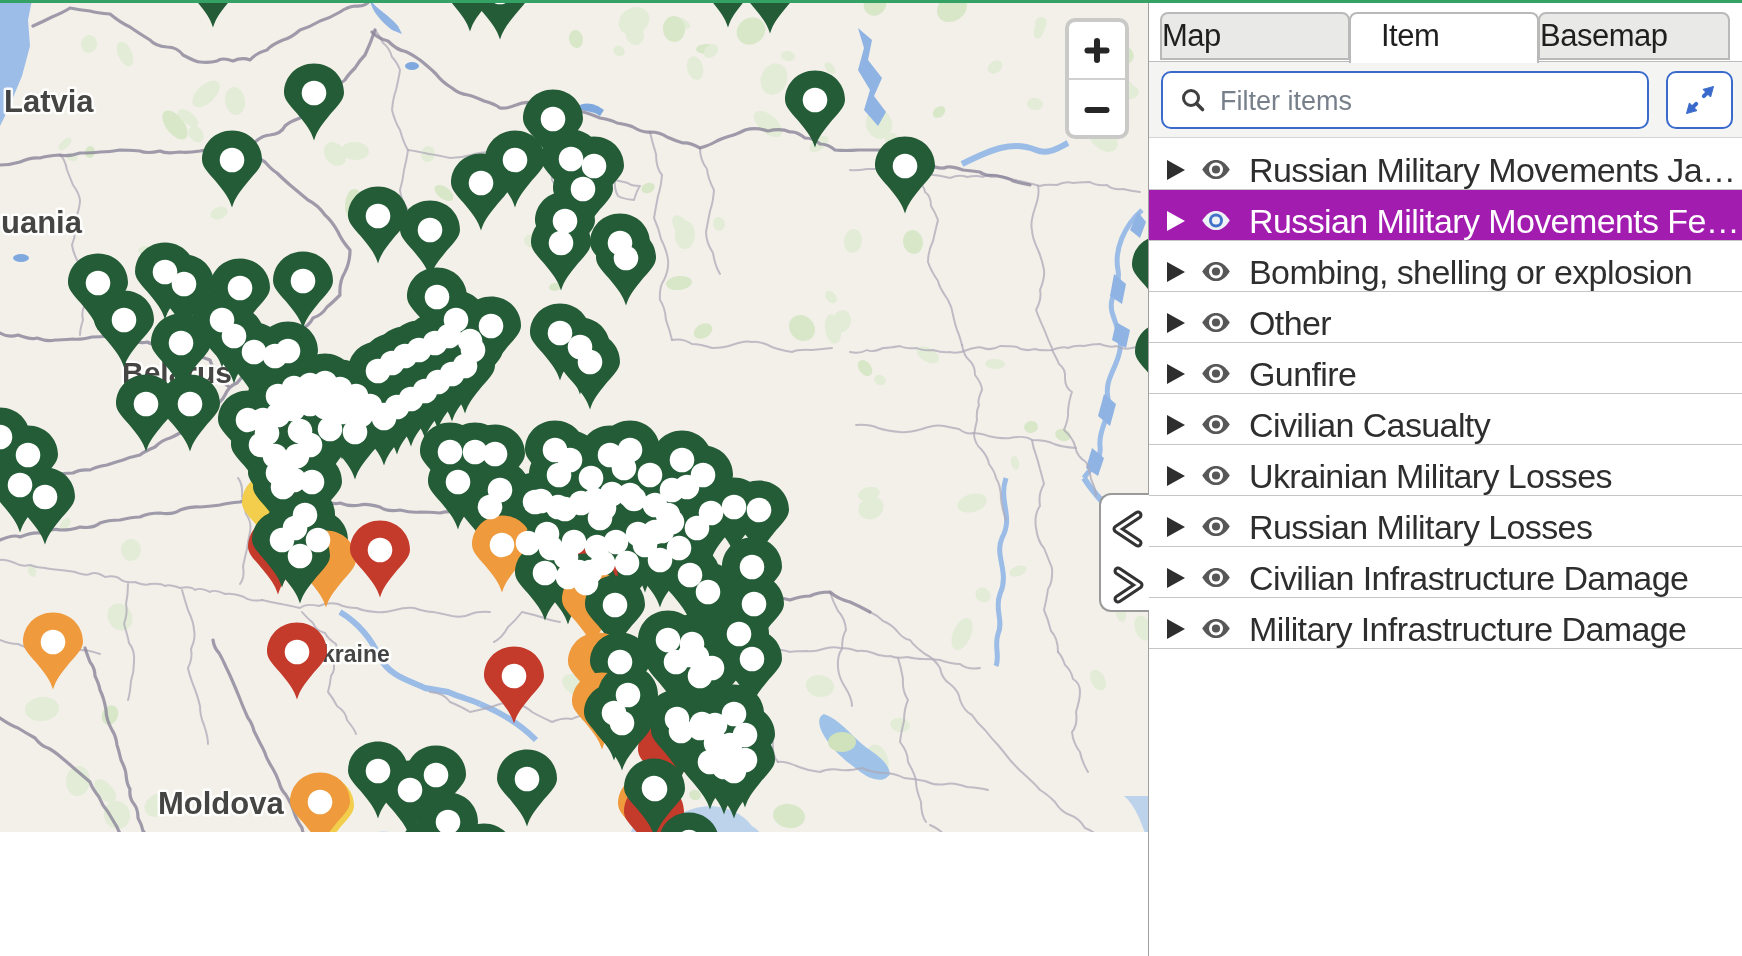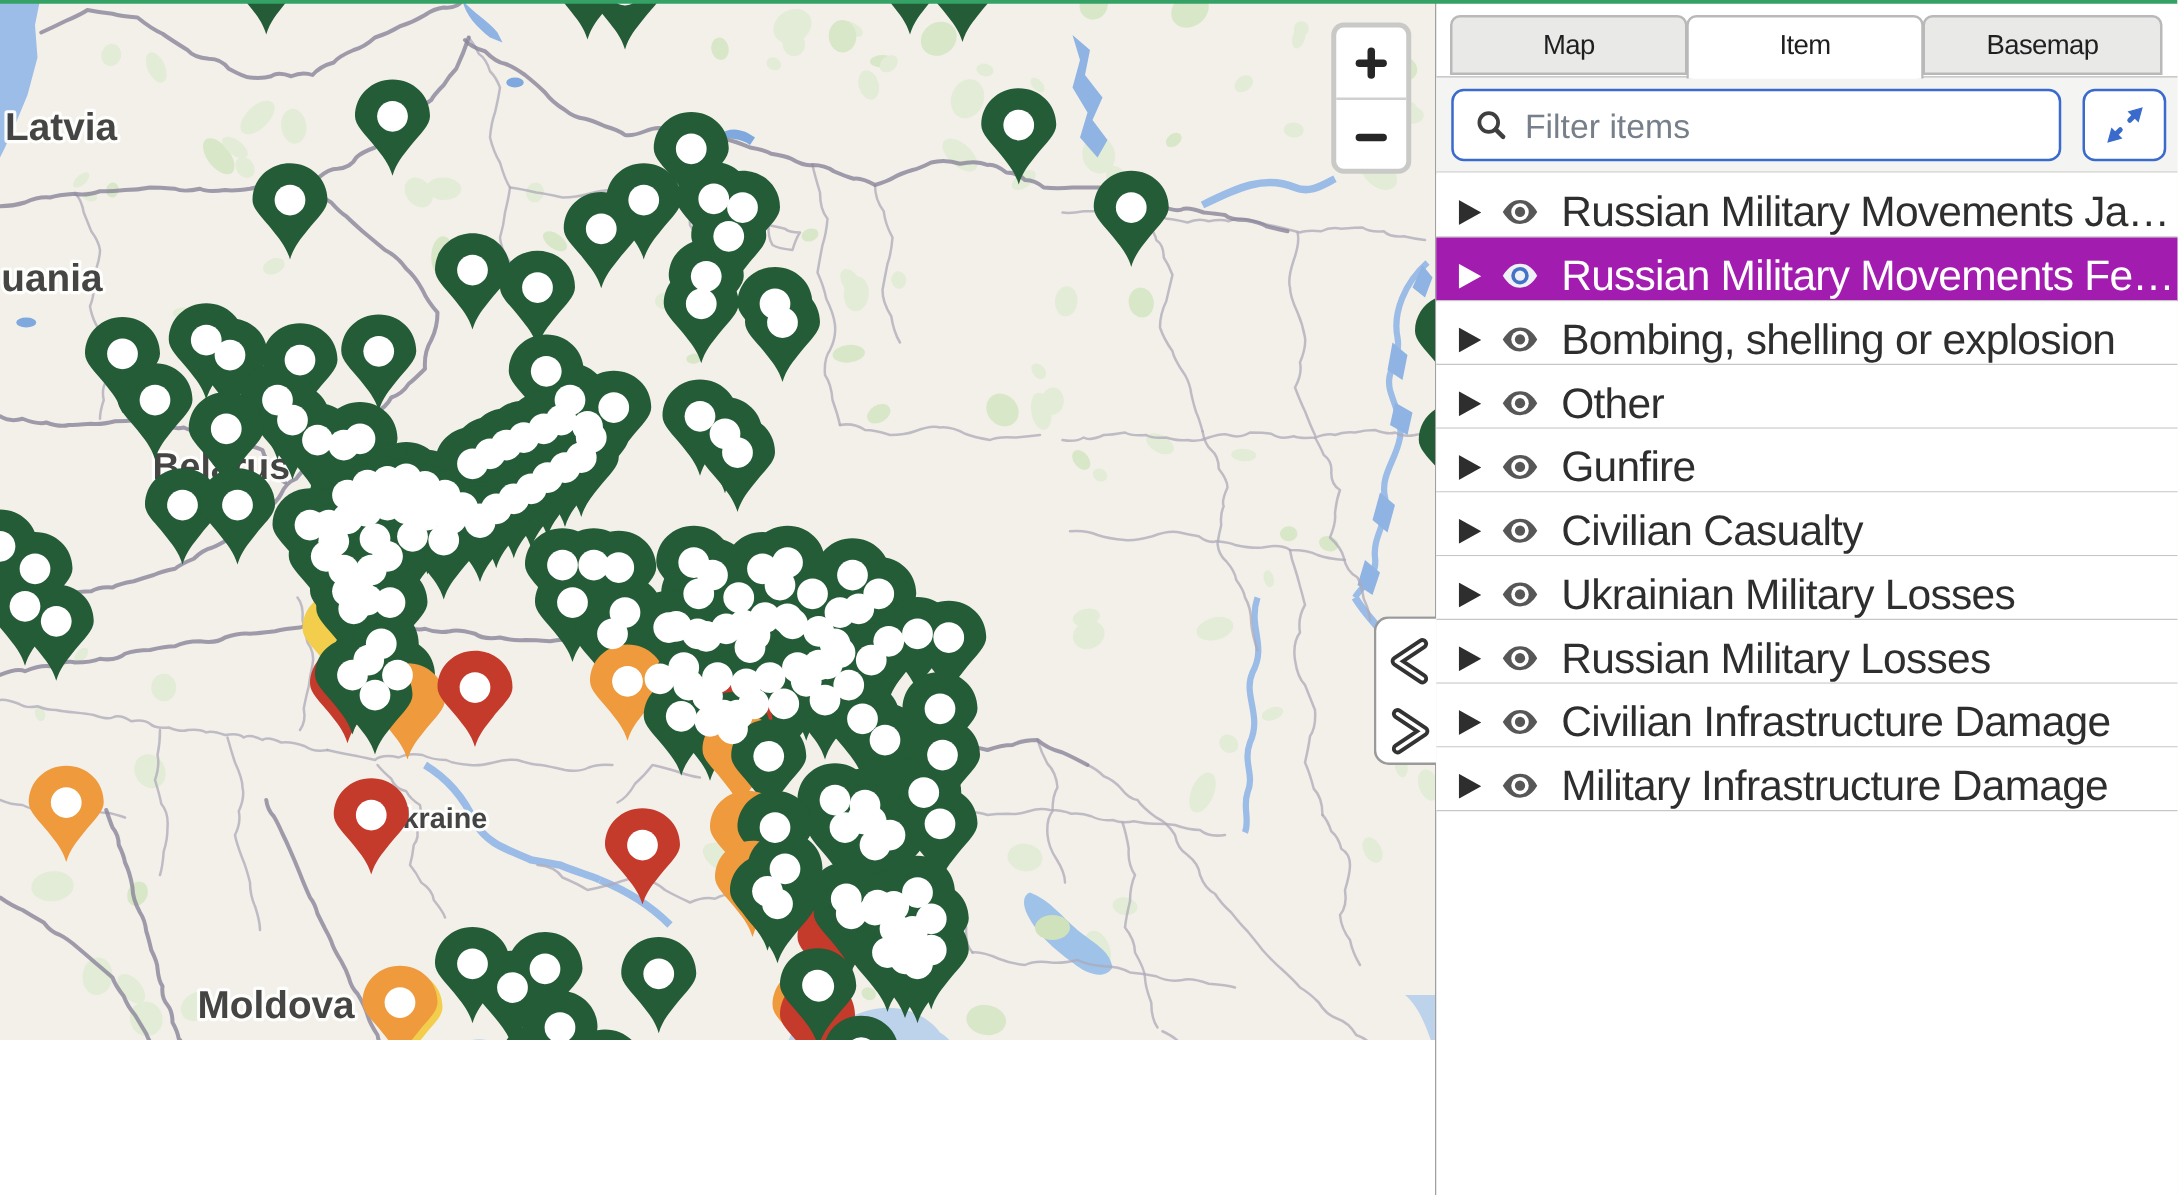--- a/index.html
+++ b/index.html
@@ -8,21 +8,21 @@
 #mapwrap { position:absolute; left:0; top:0; width:1148px; height:832px; overflow:hidden; }
 #topbar { position:absolute; left:0; top:0; width:1742px; height:3px; background:#34a165; z-index:60; }
 .bthin { stroke:#aeaab8; stroke-width:2; opacity:.75; }
 .bthick { stroke:#8a8598; stroke-width:3.2; opacity:.8; }
 .riv { stroke:#9abce6; fill:none; }
 .lbl { font-family:"Liberation Sans",sans-serif; font-weight:bold; fill:#3c3c3c;
   paint-order:stroke; stroke:#ffffff; stroke-width:5; stroke-linejoin:round; opacity:.95; }
 #panel { position:absolute; left:1148px; top:0; width:594px; height:956px; background:#fff;
   border-left:1px solid #a0a0a0; }
 .tab { position:absolute; height:48px; top:12px; background:#e9e9e8; border:2px solid #b9b9b9;
-  border-radius:8px 8px 0 0; font-size:22px; letter-spacing:-0.5px; color:#1f1f1f; text-align:center; line-height:44px; z-index:5; }
+  border-radius:8px 8px 0 0; font-size:31px; letter-spacing:-0.5px; color:#1f1f1f; text-align:left; line-height:44px; z-index:5; }
 .tab.active { background:#fff; border-bottom:none; height:51px; z-index:7; }
 #strip { position:absolute; left:0; top:61px; width:594px; height:77px; background:#f4f4f3;
   border-top:1px solid #bdbdbd; border-bottom:1px solid #d4d4d4; z-index:6; }
 #filter { position:absolute; left:12px; top:9px; width:488px; height:58px; background:#fff;
   border:2px solid #3a6bcc; border-radius:10px;text-align:center; }
 #filter .ph { position:absolute; left:57px; top:13px; font-size:27px; color:#77808a; }
 #expand { position:absolute; left:517px; top:9px; width:67px; height:58px; background:#fff;
   border:2px solid #3a6bcc; border-radius:10px; }
 #list { position:absolute; left:0; top:139px; width:594px; }
 .row { position:relative; height:51px; border-bottom:1.5px solid #c6c6c6; background:#fff; }
@@ -705,21 +705,21 @@
 <circle cx="490" cy="912" r="12.3" fill="#fff"></circle>
 <circle cx="626" cy="912" r="12.3" fill="#fff"></circle>
 <circle cx="507" cy="917" r="12.3" fill="#fff"></circle>
 <circle cx="441" cy="925" r="12.3" fill="#fff"></circle>
 <circle cx="570" cy="935" r="12.3" fill="#fff"></circle>
 <circle cx="595" cy="945" r="12.3" fill="#fff"></circle>
         </g>
 </svg></div>
   <div id="panel">
     <div class="tab" style="left:11px; width:190px;">Map</div>
-    <div class="tab active" style="left:200px; width:190px;">Item</div>
+    <div class="tab active" style="left:200px; width:190px;padding-left:30px;">Item</div>
     <div class="tab" style="left:389px; width:192px;">Basemap</div>
     <div id="strip">
       <div id="filter">
         <svg width="26" height="26" viewBox="0 0 26 26" style="position:absolute;left:18px;top:15px;">
           <circle cx="10" cy="10" r="7.5" fill="none" stroke="#3f3f3f" stroke-width="3"></circle>
           <line x1="15.5" y1="15.5" x2="21.5" y2="21.5" stroke="#3f3f3f" stroke-width="3.6" stroke-linecap="round"></line>
         </svg>
         <span class="ph">Filter items</span>
       </div>
       <div id="expand">

